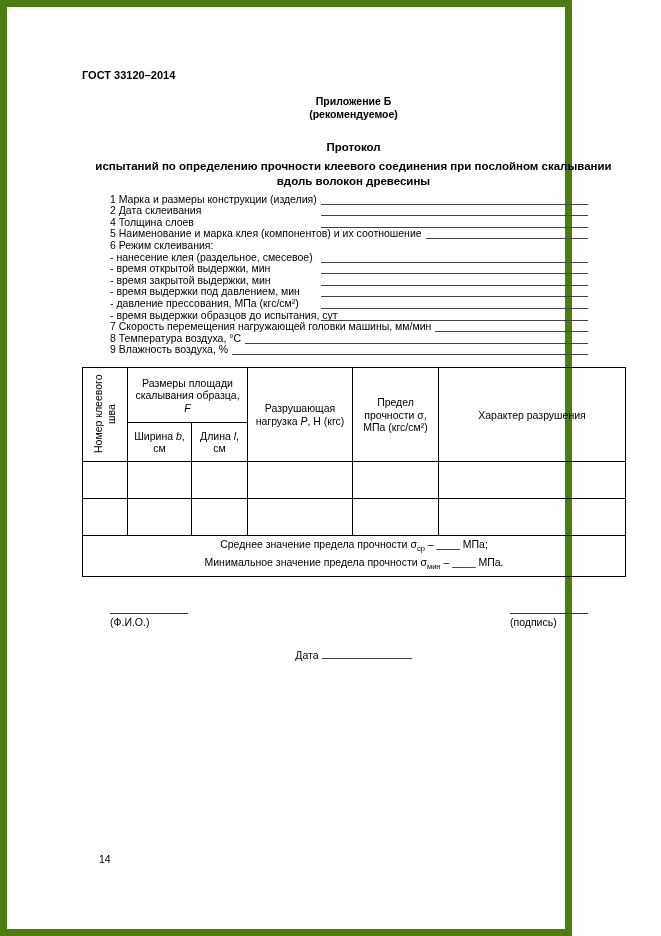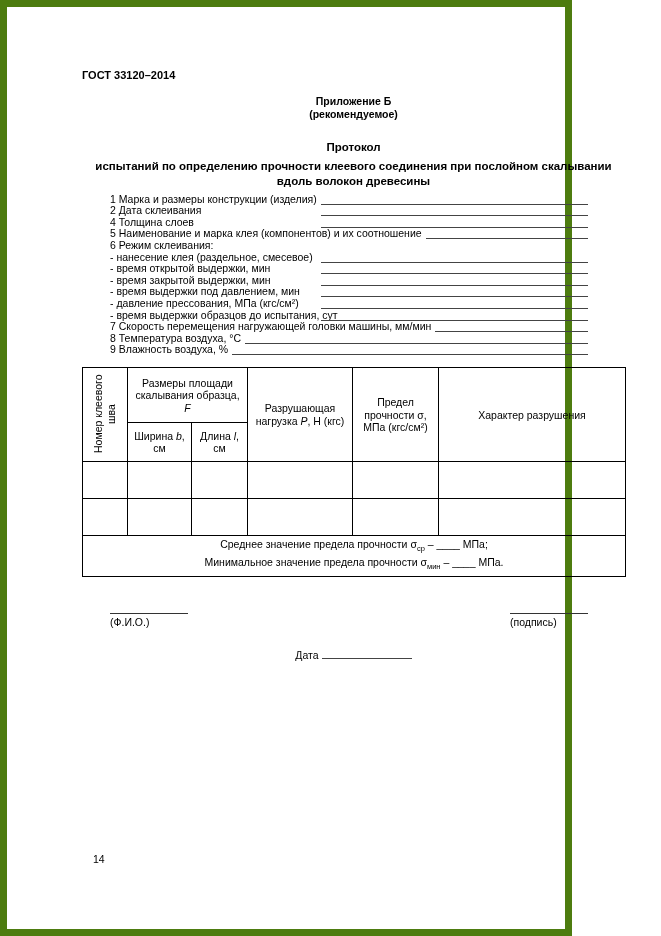--- a/index.html
+++ b/index.html
@@ -40,21 +40,21 @@
   sub { font-size:7.5px; }
   .it { font-style:italic; }
 
   .sign-row { display:flex; justify-content:space-between; margin-top:24px; padding-left:28px; padding-right:37px; }
   .sig-block { width:78px; text-align:left; font-size:10.5px; }
   .sig-line { border-bottom:1px solid #333; height:12px; margin-bottom:2px; }
 
   .date-row { text-align:center; margin-top:20px; font-size:10.5px; }
   .date-blank { display:inline-block; width:90px; border-bottom:1px solid #444; height:10px; margin-left:3px; }
 
-  .page-num { position:absolute; left:86px; bottom:64px; font-size:10.5px; }
+  .page-num { position:absolute; left:92px; bottom:64px; font-size:10.5px; }
 </style>
 </head>
 <body>
 
 <div class="page">
   <div class="content">
 
     <div class="gost">ГОСТ 33120–2014</div>
 
     <div class="appendix">

